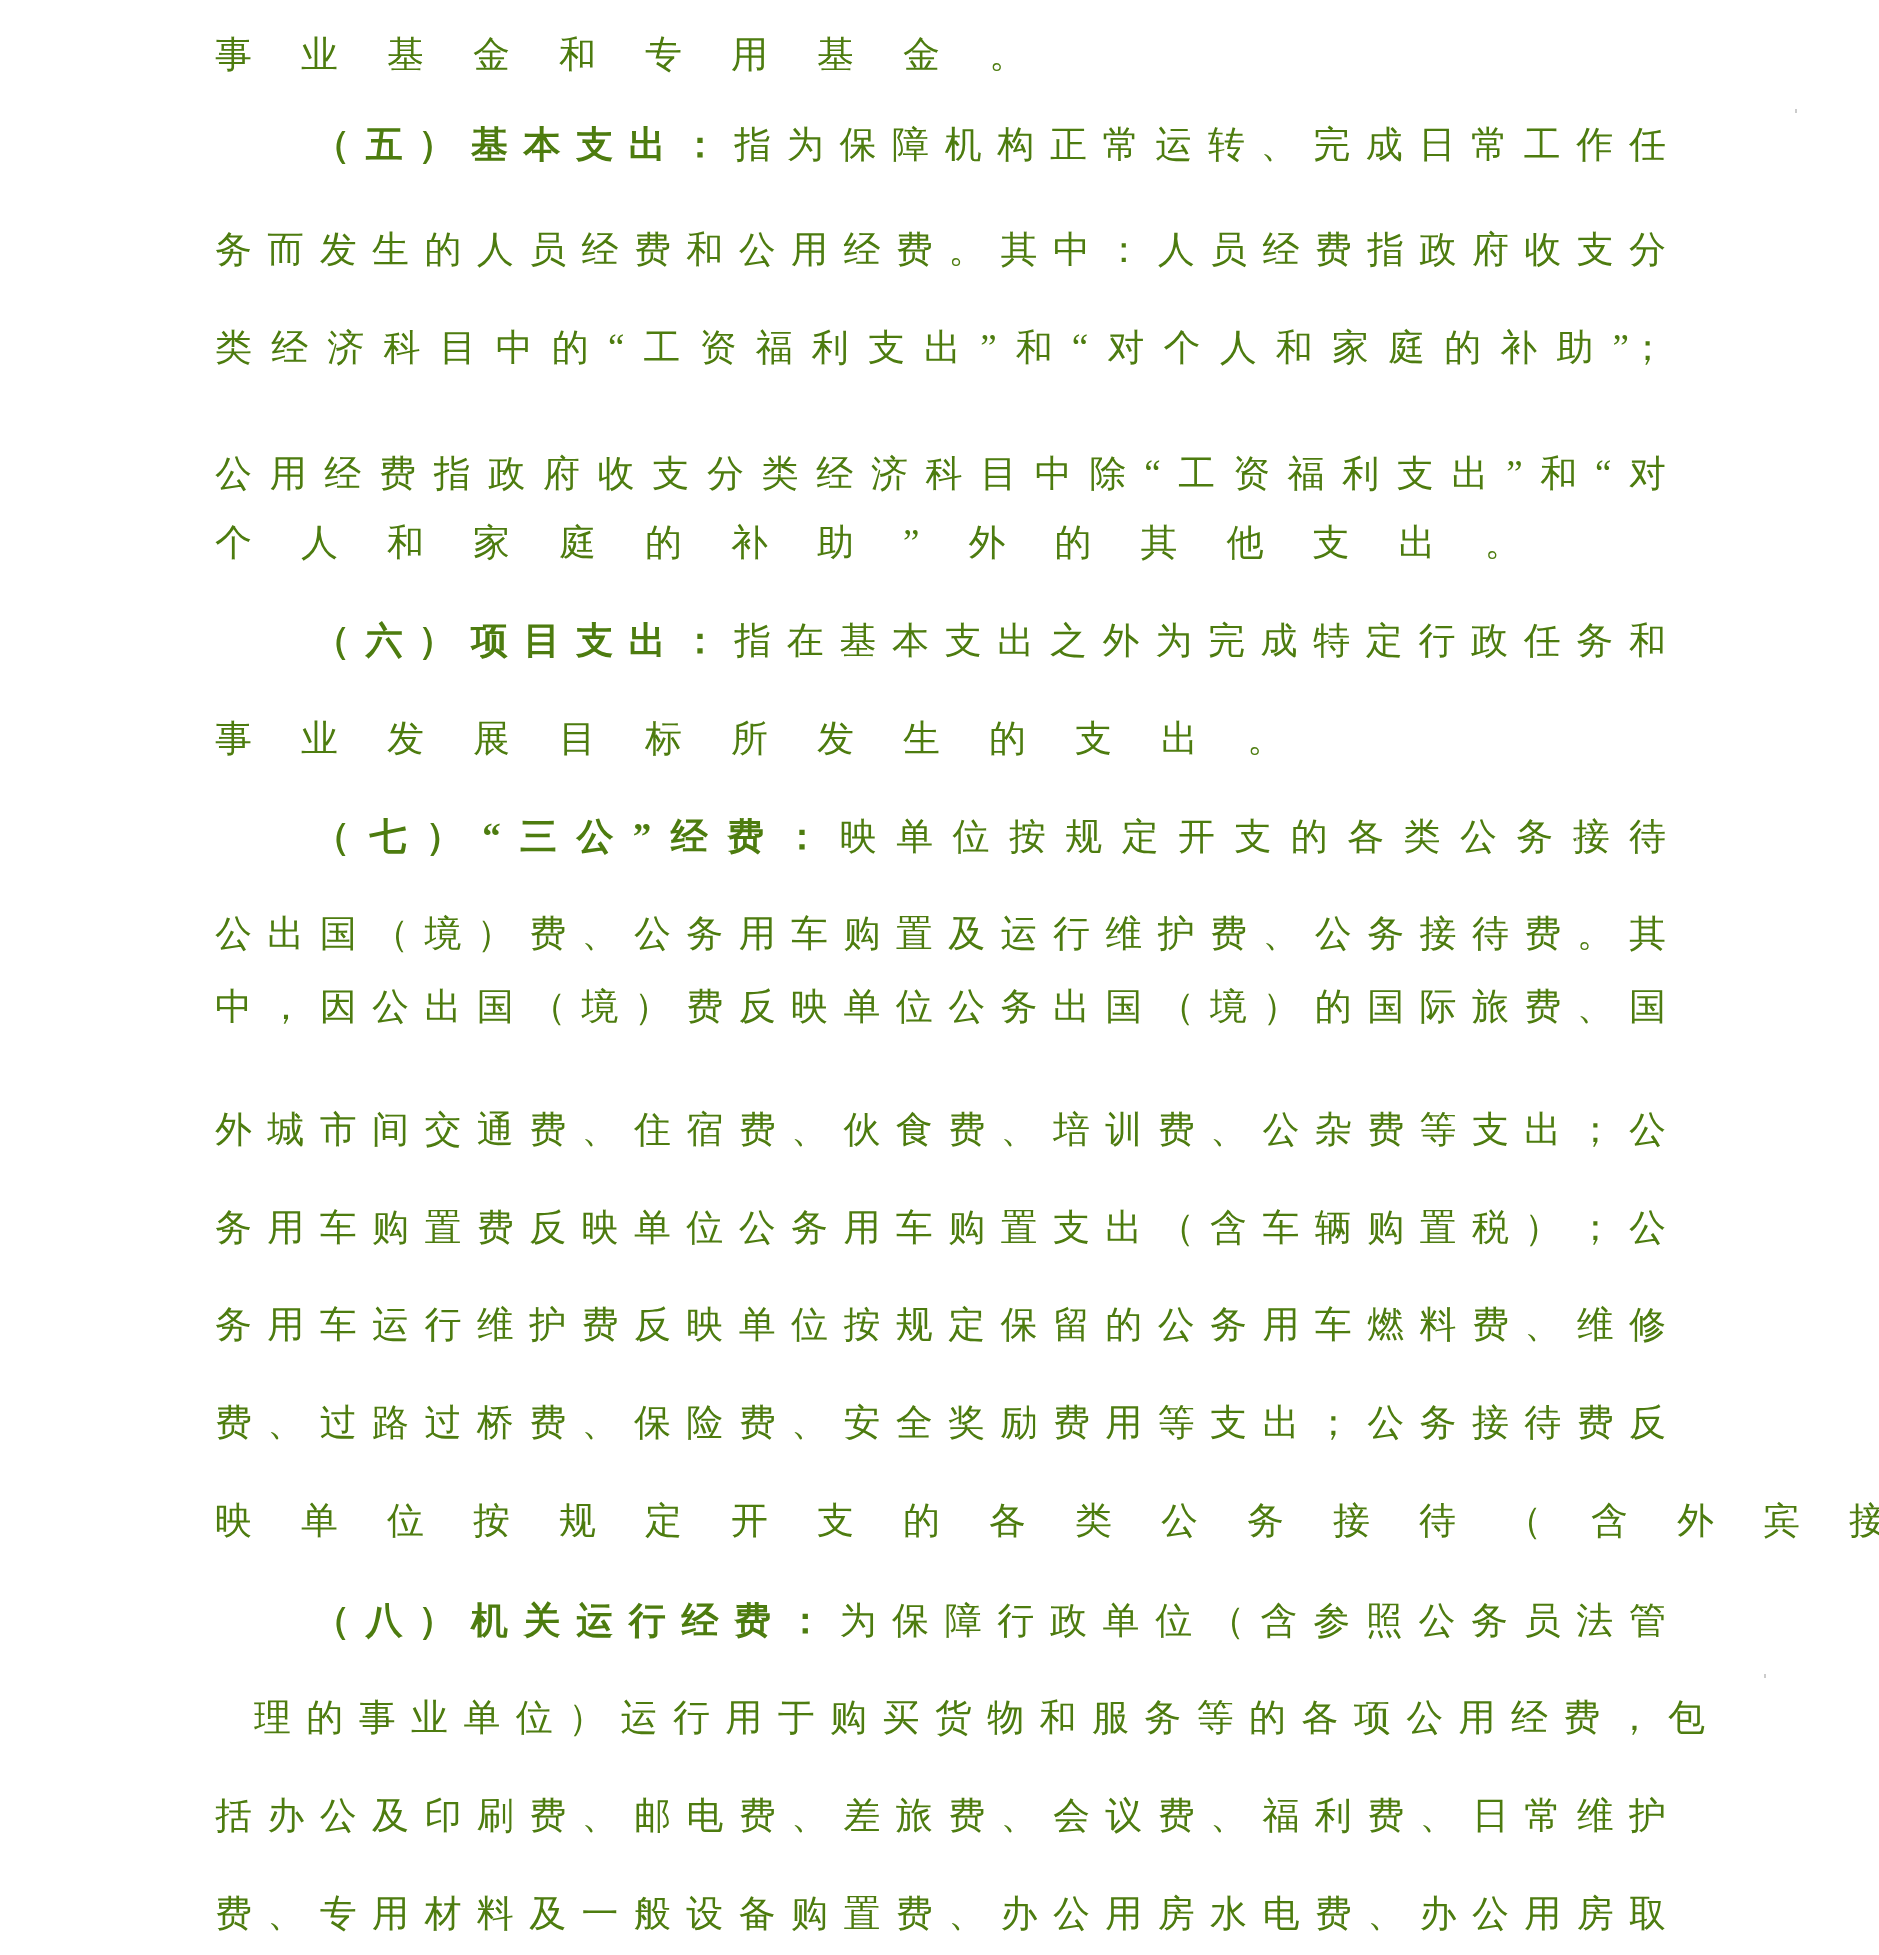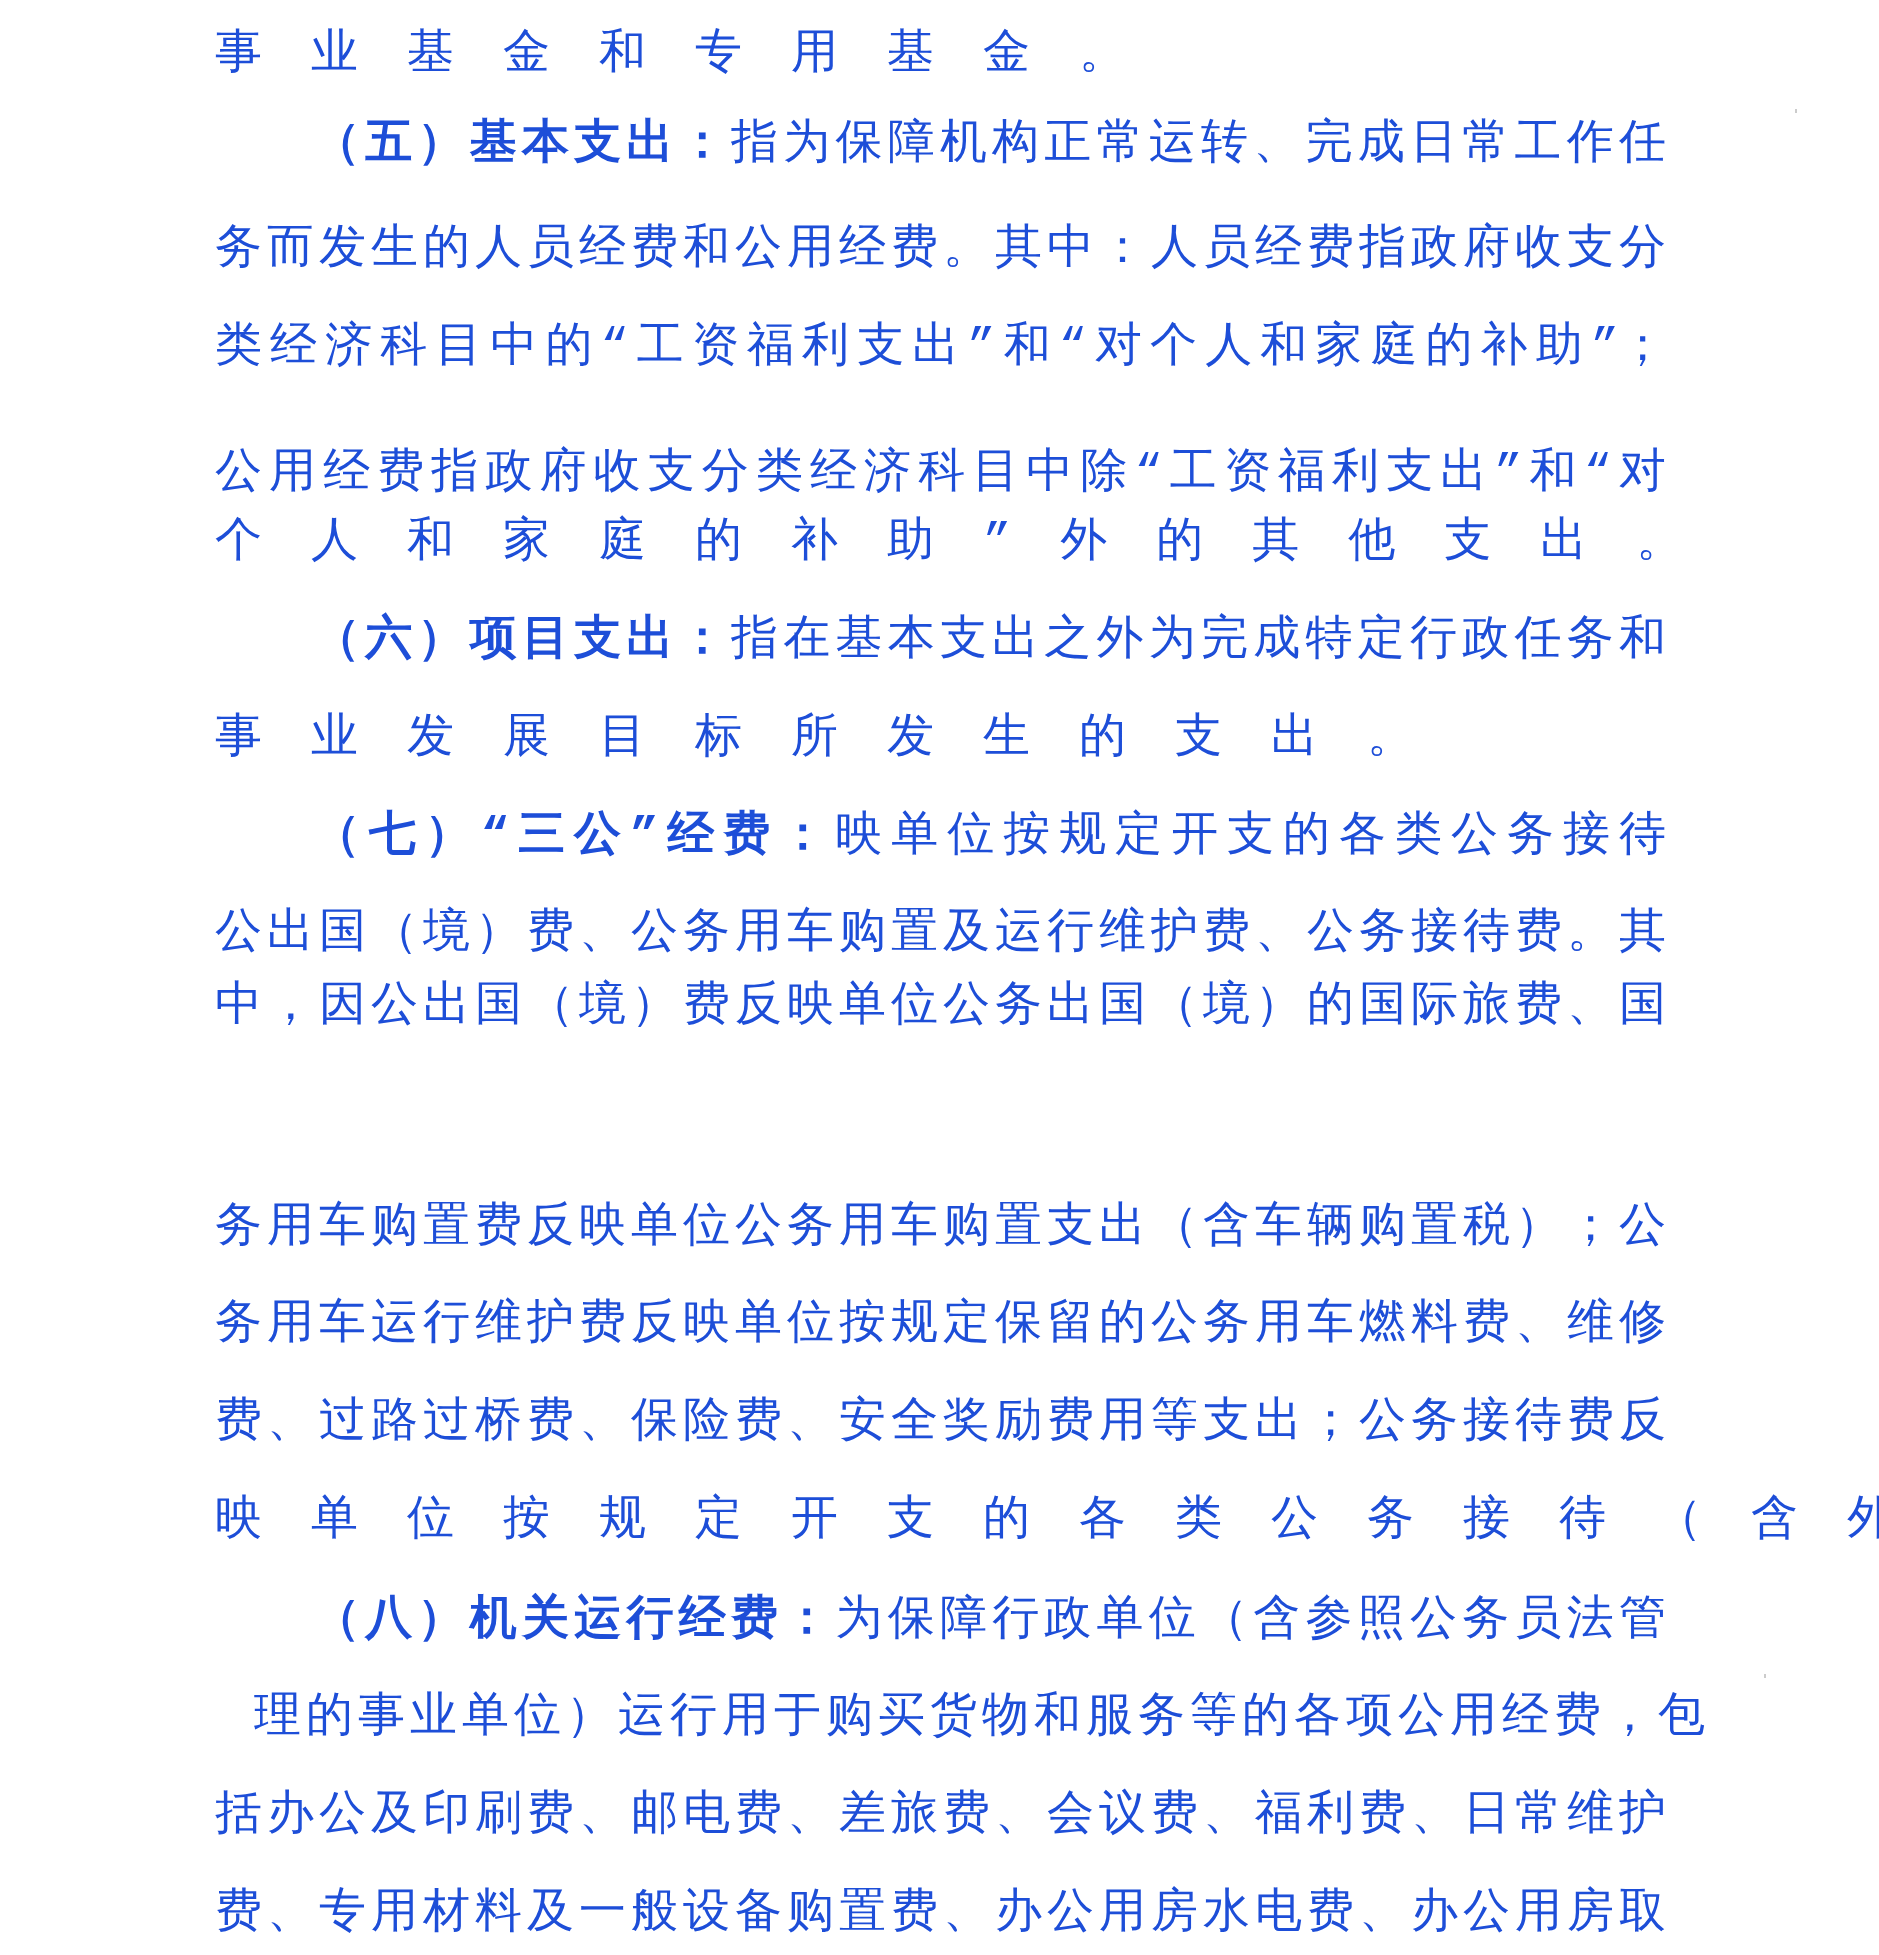--- a/index.html
+++ b/index.html
@@ -4,23 +4,23 @@
 <style>
   html, body { margin: 0; padding: 0; background: #ffffff; }
   body { width: 1879px; height: 2032px; position: relative; overflow: hidden; }
   .page { position: absolute; left: 0; top: 0; width: 1879px; height: 2032px; background: #fff; }
   .line {
     position: absolute;
     left: 215px;
     width: 1451px;
     height: 66px;
     line-height: 66px;
-    font-family: Liberation Mono, monospace;
-    font-size: 47px;
-    color: #1d4ed8;
+    font-family: Liberation Serif, serif;
+    font-size: 37px;
+    color: #4d7c0f;
     white-space: nowrap;
     text-align: justify;
     text-align-last: justify;
     transform-origin: left center;
   }
   .line.indent { left: 313px; width: 1353px; }
   .line.last { text-align-last: left; letter-spacing: 49px; }
   .b { font-weight: bold; }
   .speck { position: absolute; width: 1.6px; height: 3.9px; background: #ccc; }
 </style>
@@ -42,20 +42,21 @@
   <div class="line indent" style="top:608px;">
     <span class="b">（六）项目支出：</span><span>指在基本支出之外为完成特定行政任务和</span>
   </div>
   <div class="line last" style="top:706px;">事业发展目标所发生的支出。</div>
 
   <div class="line indent" style="top:804px;">
     <span class="b">（七）“三公”经费：</span><span>映单位按规定开支的各类公务接待</span>
   </div>
   <div class="line" style="top:901px;">公出国（境）费、公务用车购置及运行维护费、公务接待费。其</div>
   <div class="line" style="top:974px;">中，因公出国（境）费反映单位公务出国（境）的国际旅费、国</div>
+  <div class="line" style="top:1097px;">外城市间交通费、住宿费、伙食费、培训费、公杂费等支出；公</div>
   <div class="line" style="top:1195px;">务用车购置费反映单位公务用车购置支出（含车辆购置税）；公</div>
   <div class="line" style="top:1292px;">务用车运行维护费反映单位按规定保留的公务用车燃料费、维修</div>
   <div class="line" style="top:1390px;">费、过路过桥费、保险费、安全奖励费用等支出；公务接待费反</div>
   <div class="line last" style="top:1488px;">映单位按规定开支的各类公务接待（含外宾接待）支出。</div>
 
   <div class="line indent" style="top:1588px;">
     <span class="b">（八）机关运行经费：</span><span>为保障行政单位（含参照公务员法管</span>
   </div>
   <div class="line" style="top:1685px;margin-left:39px;">理的事业单位）运行用于购买货物和服务等的各项公用经费，包</div>
   <div class="line" style="top:1783px;">括办公及印刷费、邮电费、差旅费、会议费、福利费、日常维护</div>

